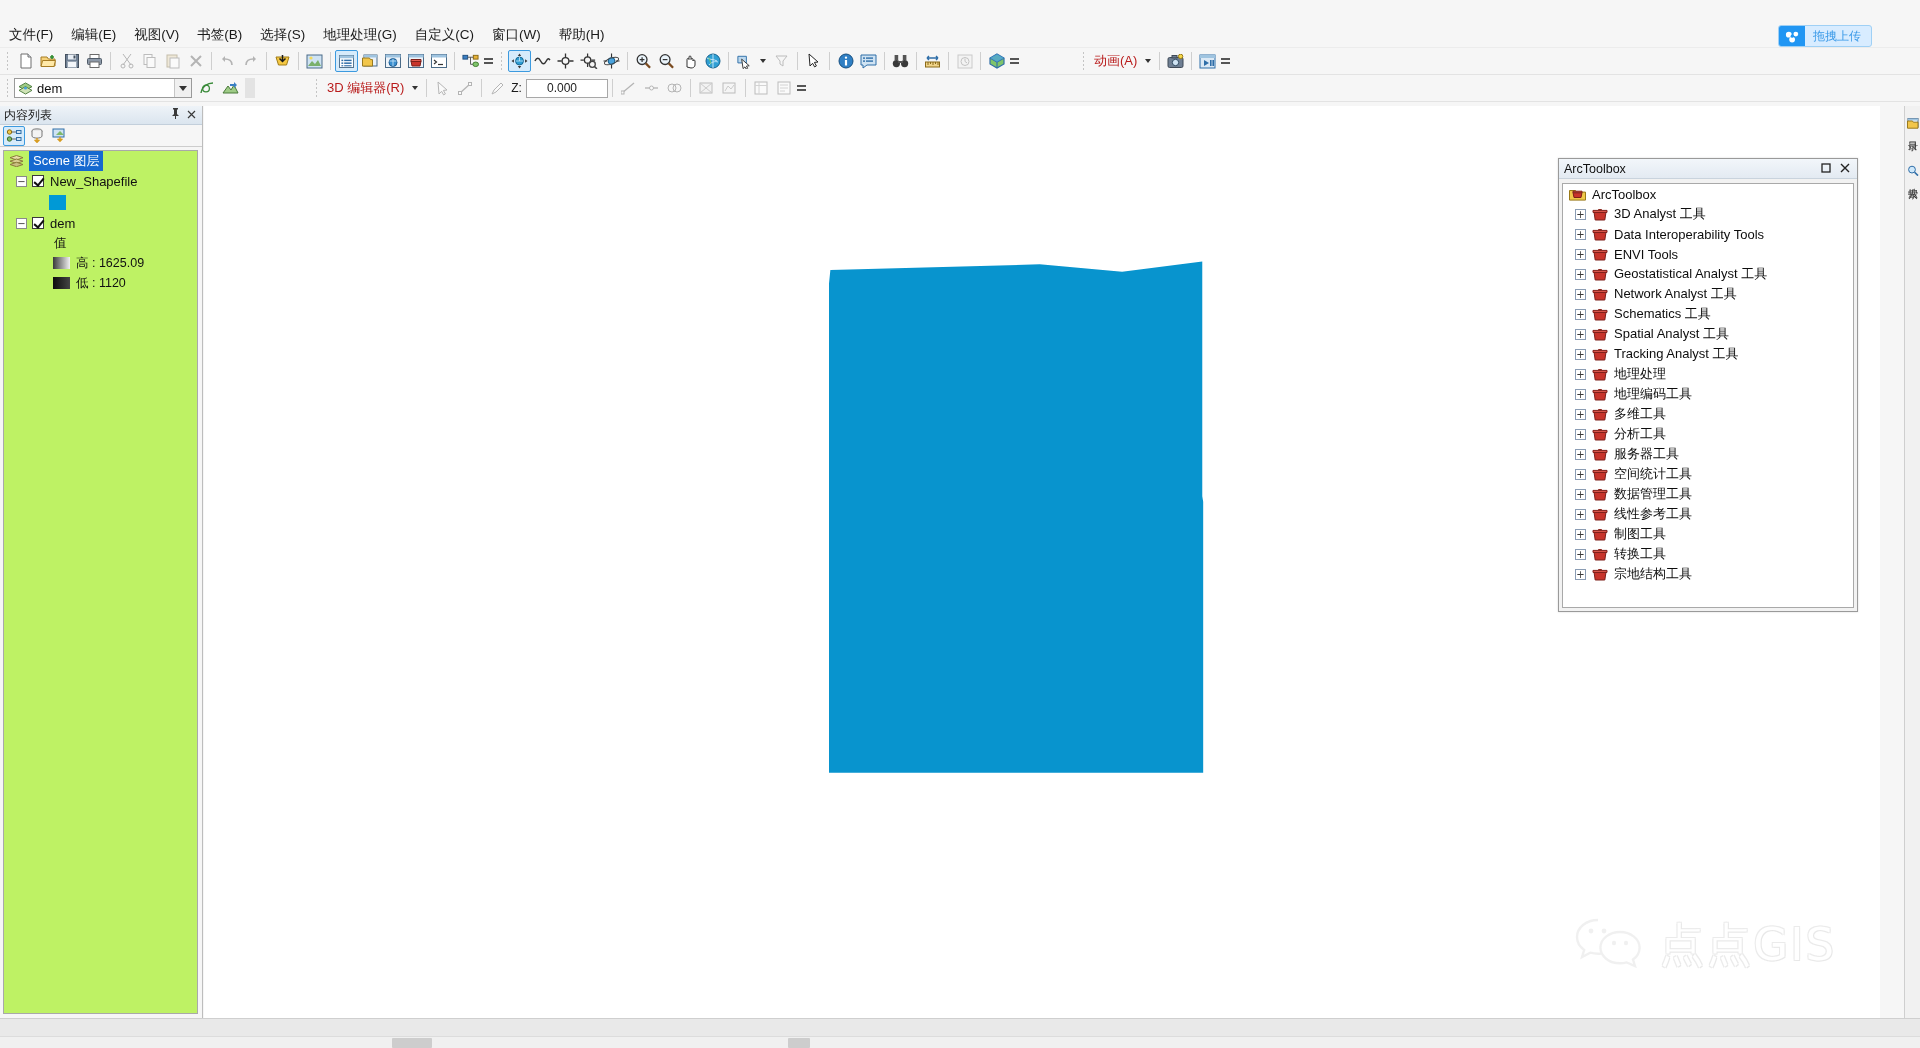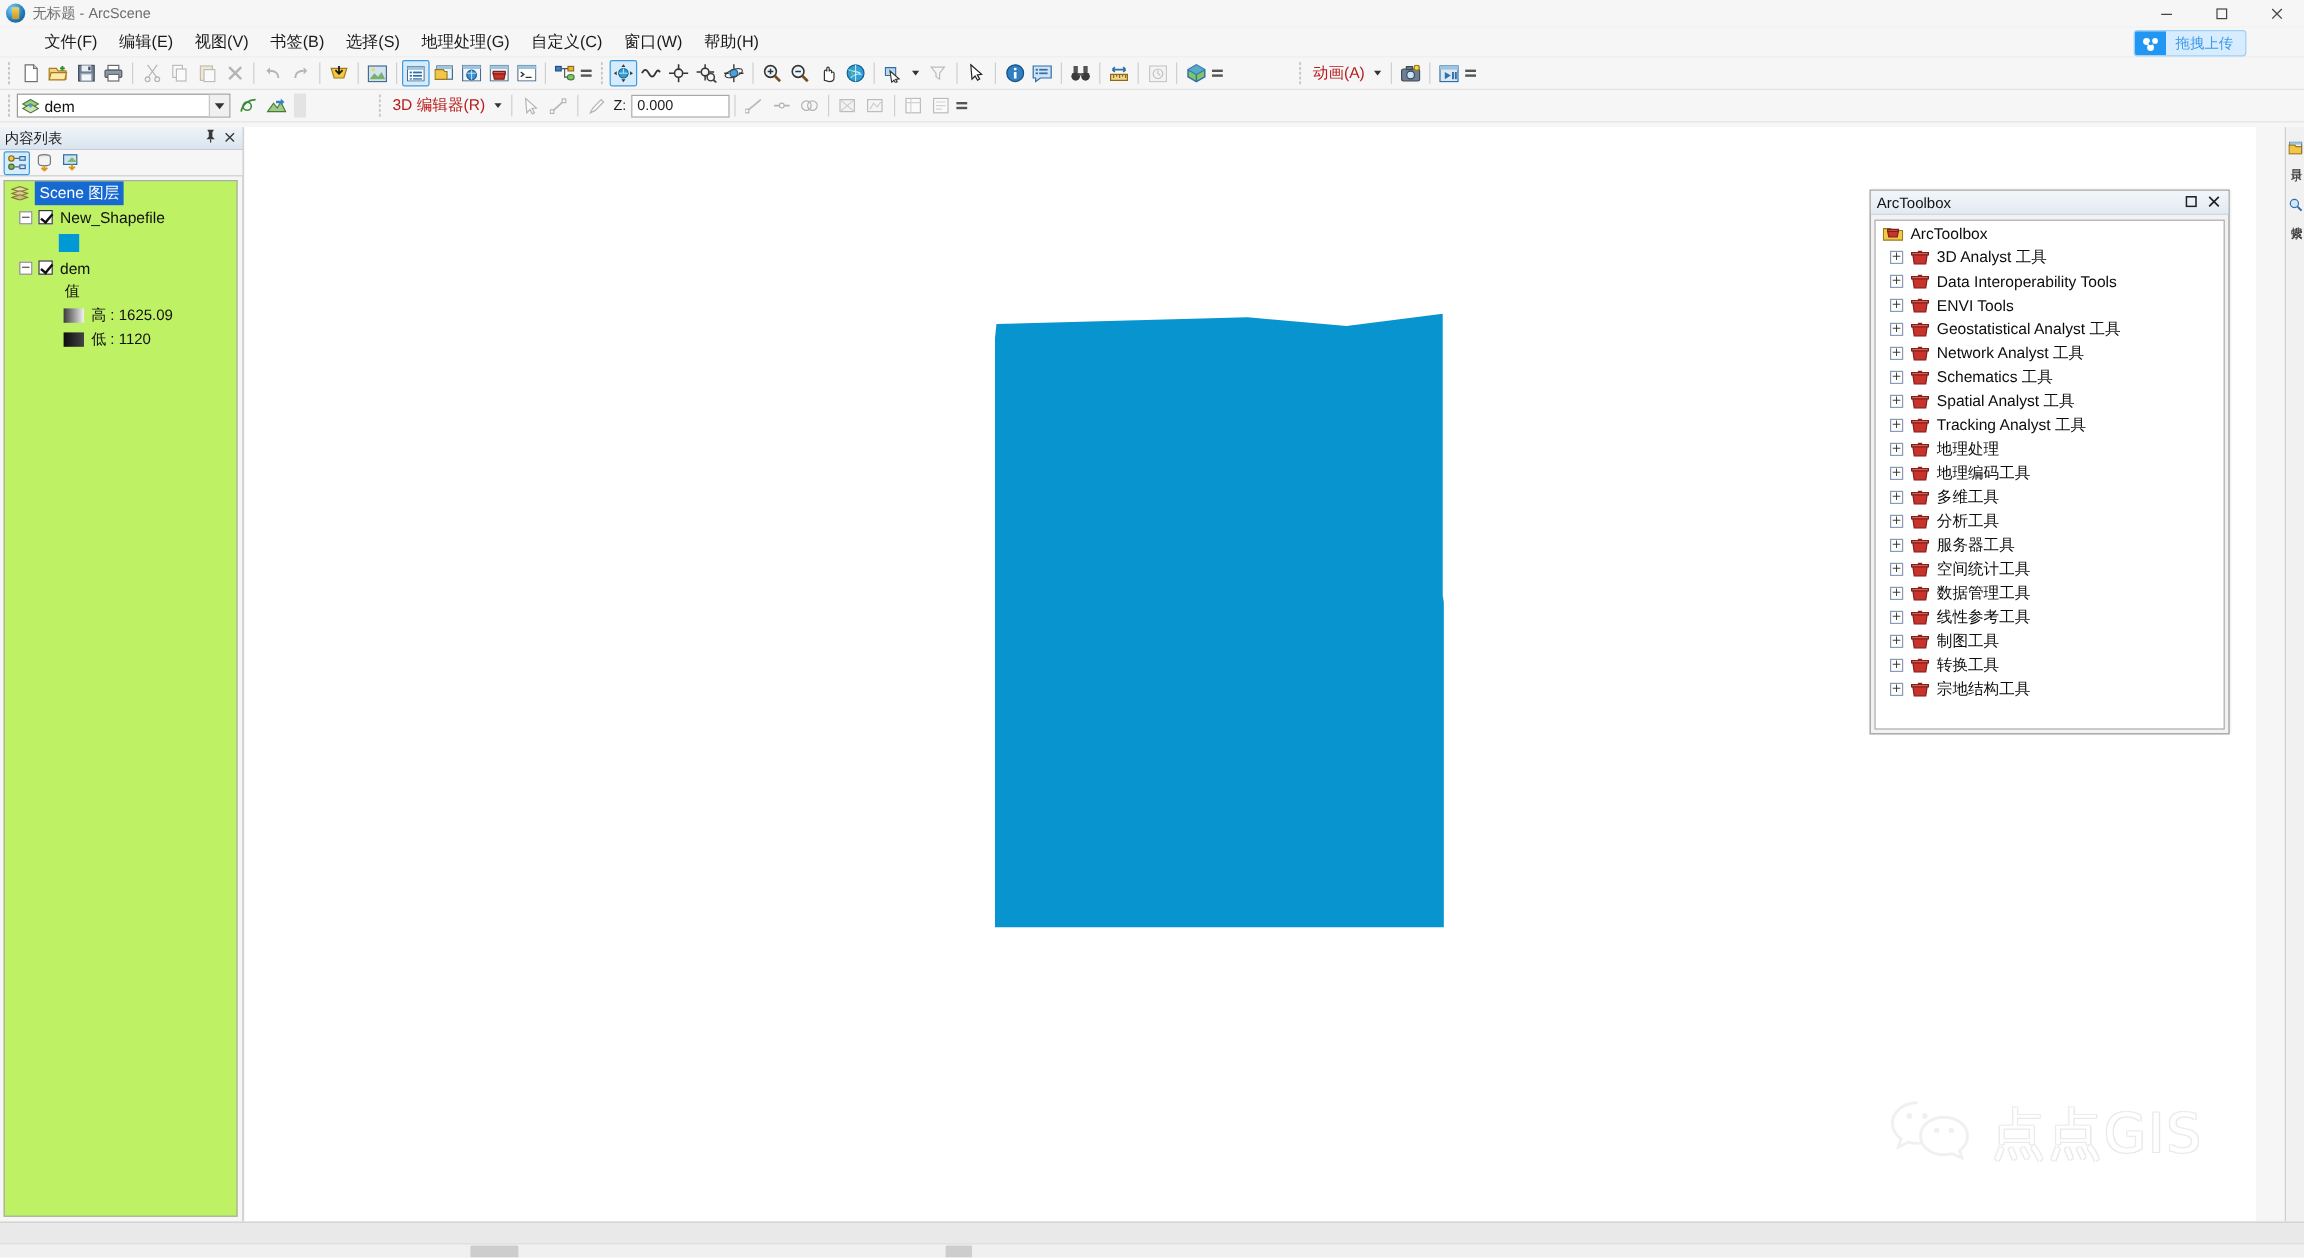--- a/index.html
+++ b/index.html
@@ -42,21 +42,20 @@
   }
   .win-btn:last-child { }
   .win-btn svg { display:block; }
 
   
   .menubar {
     position:absolute; left:0; top:23px; width:1920px; height:25px;
     background:#f6f6f6;
     display:flex; align-items:center;
     border-bottom:1px solid #ececec;
-    padding-left:28px;
   }
   .menu-item {
     padding:3px 9px; font-size:13.5px; color:#1a1a1a;
     white-space:nowrap; line-height:16px;
   }
   .upload-btn {
     position:absolute; right:48px; top:25px;
     display:flex; align-items:center;
     height:22px;
     background:#d8ecff;
@@ -114,21 +113,21 @@
     position:relative;
   }
   .layer-combo .lc-txt{font-size:13px;color:#111;padding-left:4px;}
   .layer-combo .lc-btn{
     margin-left:auto;width:17px;height:18px;background:#f0f0f0;
     border-left:1px solid #c6c6c6;display:flex;align-items:center;justify-content:center;
   }
   .z-field {
     width:82px;height:19px;border:1px solid #a8a8a8;background:#fff;
     font-size:12px;color:#222;display:flex;align-items:center;
-    padding-left:4px; flex:none;
+    padding-left:20px; flex:none;
   }
   .z-lbl{font-size:12px;color:#1a1a1a;margin:0 4px 0 2px;}
 
   
   .toc {
     position:absolute; left:0; top:106px; width:203px; height:912px;
     background:#f6f6f6;
     border-right:1px solid #bdbdbd;
   }
   .toc-header{
@@ -257,42 +256,20 @@
     border-top:1px solid #dcdcdc;
   }
   .sb-thumb{position:absolute;left:392px;top:1px;width:40px;height:10px;background:#cdcdcd;border-radius:1px;}
   .sb-thumb2{position:absolute;left:788px;top:1px;width:22px;height:10px;background:#cdcdcd;border-radius:1px;}
 </style>
 </head>
 <body>
 
 <div id="app">
 
-  <div class="titlebar">
-    <div class="app-icon"></div>
-    <div class="title-text">无标题 - ArcScene</div>
-    <div class="win-btns">
-      <div class="win-btn">
-        <svg width="11" height="11" viewBox="0 0 11 11">
-            <line x1="1" y1="6" x2="10" y2="6" stroke="#444" stroke-width="1"></line>
-          </svg>
-      </div>
-      <div class="win-btn">
-        <svg width="11" height="11" viewBox="0 0 11 11">
-            <rect x="1.5" y="1.5" width="8" height="8" fill="none" stroke="#444" stroke-width="1"></rect>
-          </svg>
-      </div>
-      <div class="win-btn">
-        <svg width="11" height="11" viewBox="0 0 11 11">
-            <line x1="1.5" y1="1.5" x2="9.5" y2="9.5" stroke="#444" stroke-width="1.1"></line>
-            <line x1="9.5" y1="1.5" x2="1.5" y2="9.5" stroke="#444" stroke-width="1.1"></line>
-          </svg>
-      </div>
-    </div>
-  </div>
 
   <div class="menubar">
     <div class="menu-item">文件(F)</div>
     <div class="menu-item">编辑(E)</div>
     <div class="menu-item">视图(V)</div>
     <div class="menu-item">书签(B)</div>
     <div class="menu-item">选择(S)</div>
     <div class="menu-item">地理处理(G)</div>
     <div class="menu-item">自定义(C)</div>
     <div class="menu-item">窗口(W)</div>

